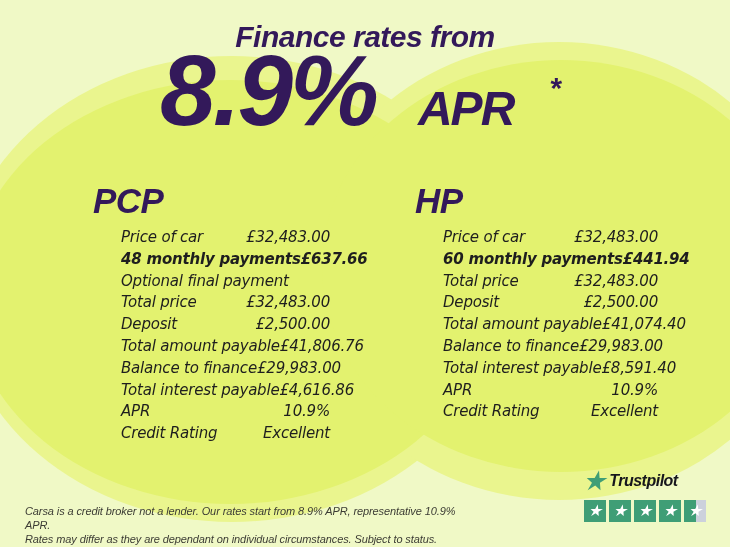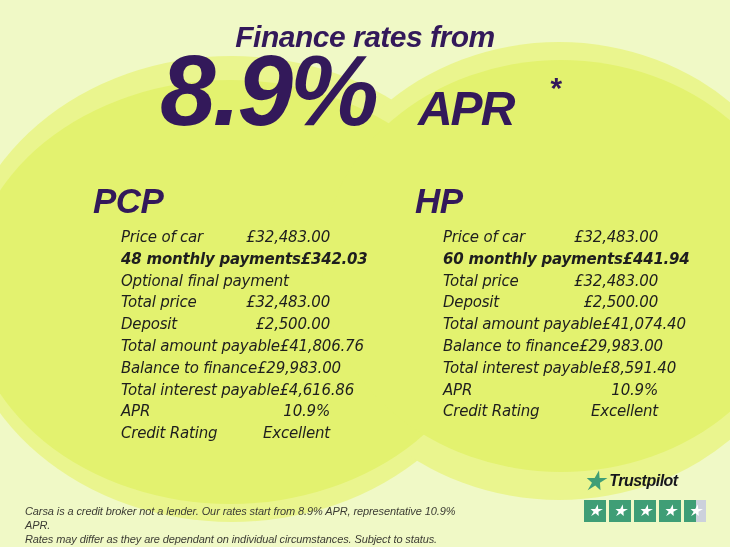--- a/index.html
+++ b/index.html
@@ -103,21 +103,21 @@
 
   <section class="col col-pcp">
     <h2 class="column-title">PCP</h2>
     <div class="rows">
         <div class="row">
           <span class="lbl">Price of car</span>
           <span class="val">£32,483.00</span>
         </div>
         <div class="row bold">
           <span class="lbl">48 monthly payments</span>
-          <span class="val">£342.03</span>
+          <span class="val">£637.66</span>
         </div>
         <div class="row">
           <span class="lbl">Optional final payment</span>
           <span class="val"></span>
         </div>
         <div class="row">
           <span class="lbl">Total price</span>
           <span class="val">£32,483.00</span>
         </div>
         <div class="row">

